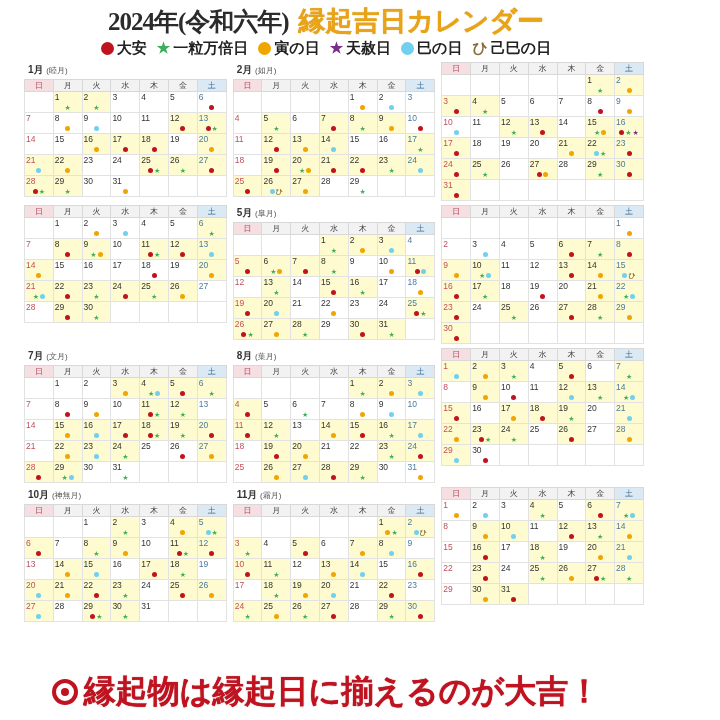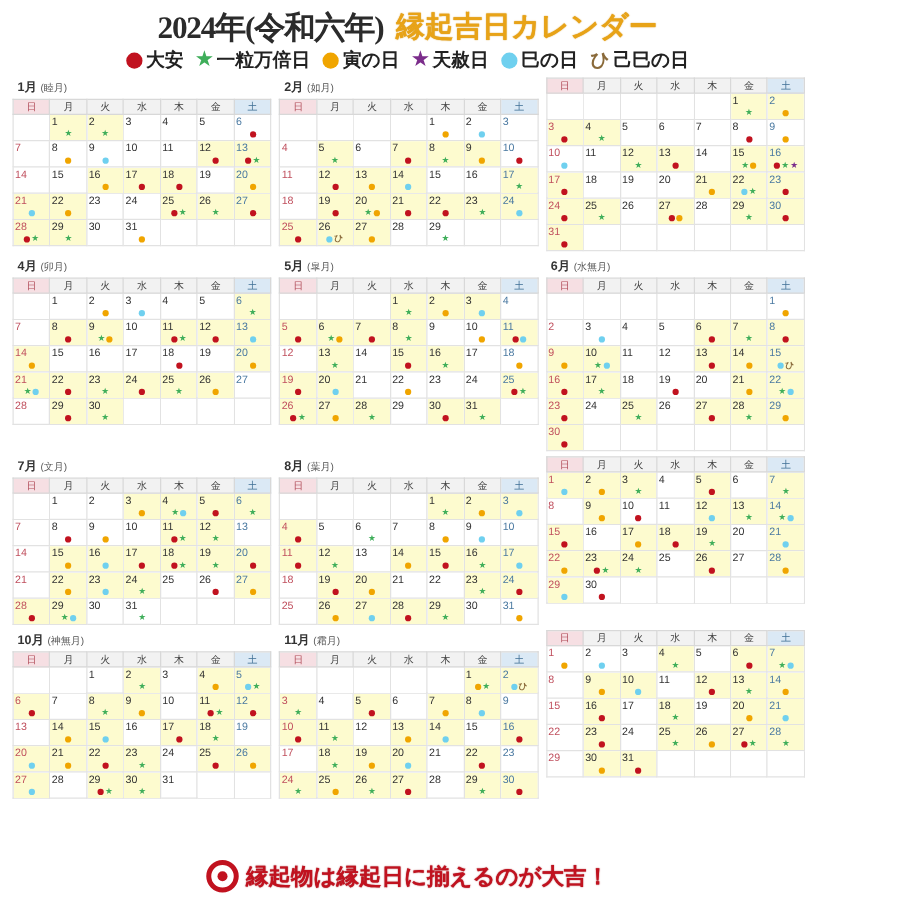--- a/index.html
+++ b/index.html
@@ -16,21 +16,21 @@
     display:flex;align-items:center;justify-content:center;
     gap:10px;padding-top:4px;height:34px;
   }
   .title-year{
     font-family:"Liberation Serif","DejaVu Serif",serif;
     font-weight:bold;font-size:25px;color:#2b2b2b;
     letter-spacing:-1px;
   }
   .title-main{
     font-family:Liberation Sans, sans-serif;
-    font-weight:bold;font-size:23px;color:#e8a317;
+    font-weight:bold;font-size:27px;color:#e8a317;
     letter-spacing:0px;
     text-shadow:0 0 1px #d08b00;
   }
 
   
   .legend{
     display:flex;align-items:center;justify-content:center;
     gap:10px;height:24px;margin-top:-2px;
     font-family:"Liberation Serif","DejaVu Serif",serif;
   }
@@ -40,21 +40,21 @@
   .dot.orange{background:#f0a500;}
   .dot.cyan{background:#6fd0ef;}
   .star{font-size:15px;line-height:1;}
   .star.green{color:#3fae5a;}
   .star.purple{color:#7b2d8b;}
   .glyph-snake{font-size:15px;color:#8a6a3a;font-weight:bold;}
 
   
   .months{
     display:grid;grid-template-columns:repeat(3,1fr);
-    gap:4px 6px;padding:2px 8px 0 10px;
+    gap:4px 6px;padding:2px 8px 0 24px;
   }
   .month{
     background:#fff;
   }
   .month-title{
     font-size:10px;color:#333;font-weight:bold;
     padding:1px 0 2px 4px;
     font-family:"Liberation Sans",sans-serif;
   }
   .month-title .sub{font-weight:normal;font-size:8px;color:#555;}
@@ -106,21 +106,21 @@
     width:26px;height:26px;border-radius:50%;
     border:4px solid #c1121f;display:inline-block;position:relative;
     box-sizing:border-box;margin-right:2px;
   }
   .footer .bullseye::after{
     content:"";position:absolute;left:50%;top:50%;
     width:8px;height:8px;margin:-4px 0 0 -4px;border-radius:50%;
     background:#c1121f;
   }
   .footer-text{
-    font-size:18px;font-weight:bold;color:#c1121f;
+    font-size:32px;font-weight:bold;color:#c1121f;
     letter-spacing:0px;
     text-shadow:0 0 1px #9e0d17;
   }
 </style>
 </head>
 <body>
 
 <div class="page">
 
   <div class="header">
@@ -722,21 +722,20 @@
               <td class="empty"></td>
               <td class="empty"></td>
               <td class="empty"></td>
               <td class="empty"></td>
               <td class="empty"></td>
             </tr>
           </tbody>
         </table>
       </div>
       <div class="month">
-        <div class="month-title"><span>4月</span> <span class="sub">(卯月)</span></div>
         <table class="cal">
           <thead>
             <tr>
               <th class="sun">日</th>
               <th class="wd">月</th>
               <th class="wd">火</th>
               <th class="wd">水</th>
               <th class="wd">木</th>
               <th class="wd">金</th>
               <th class="sat">土</th>
@@ -1100,21 +1099,20 @@
                 <div class="marks">
                   <span class="m green">★</span>
                 </div>
               </td>
               <td class="empty"></td>
             </tr>
           </tbody>
         </table>
       </div>
       <div class="month">
-        <div class="month-title"><span>6月</span> <span class="sub">(水無月)</span></div>
         <table class="cal">
           <thead>
             <tr>
               <th class="sun">日</th>
               <th class="wd">月</th>
               <th class="wd">火</th>
               <th class="wd">水</th>
               <th class="wd">木</th>
               <th class="wd">金</th>
               <th class="sat">土</th>

